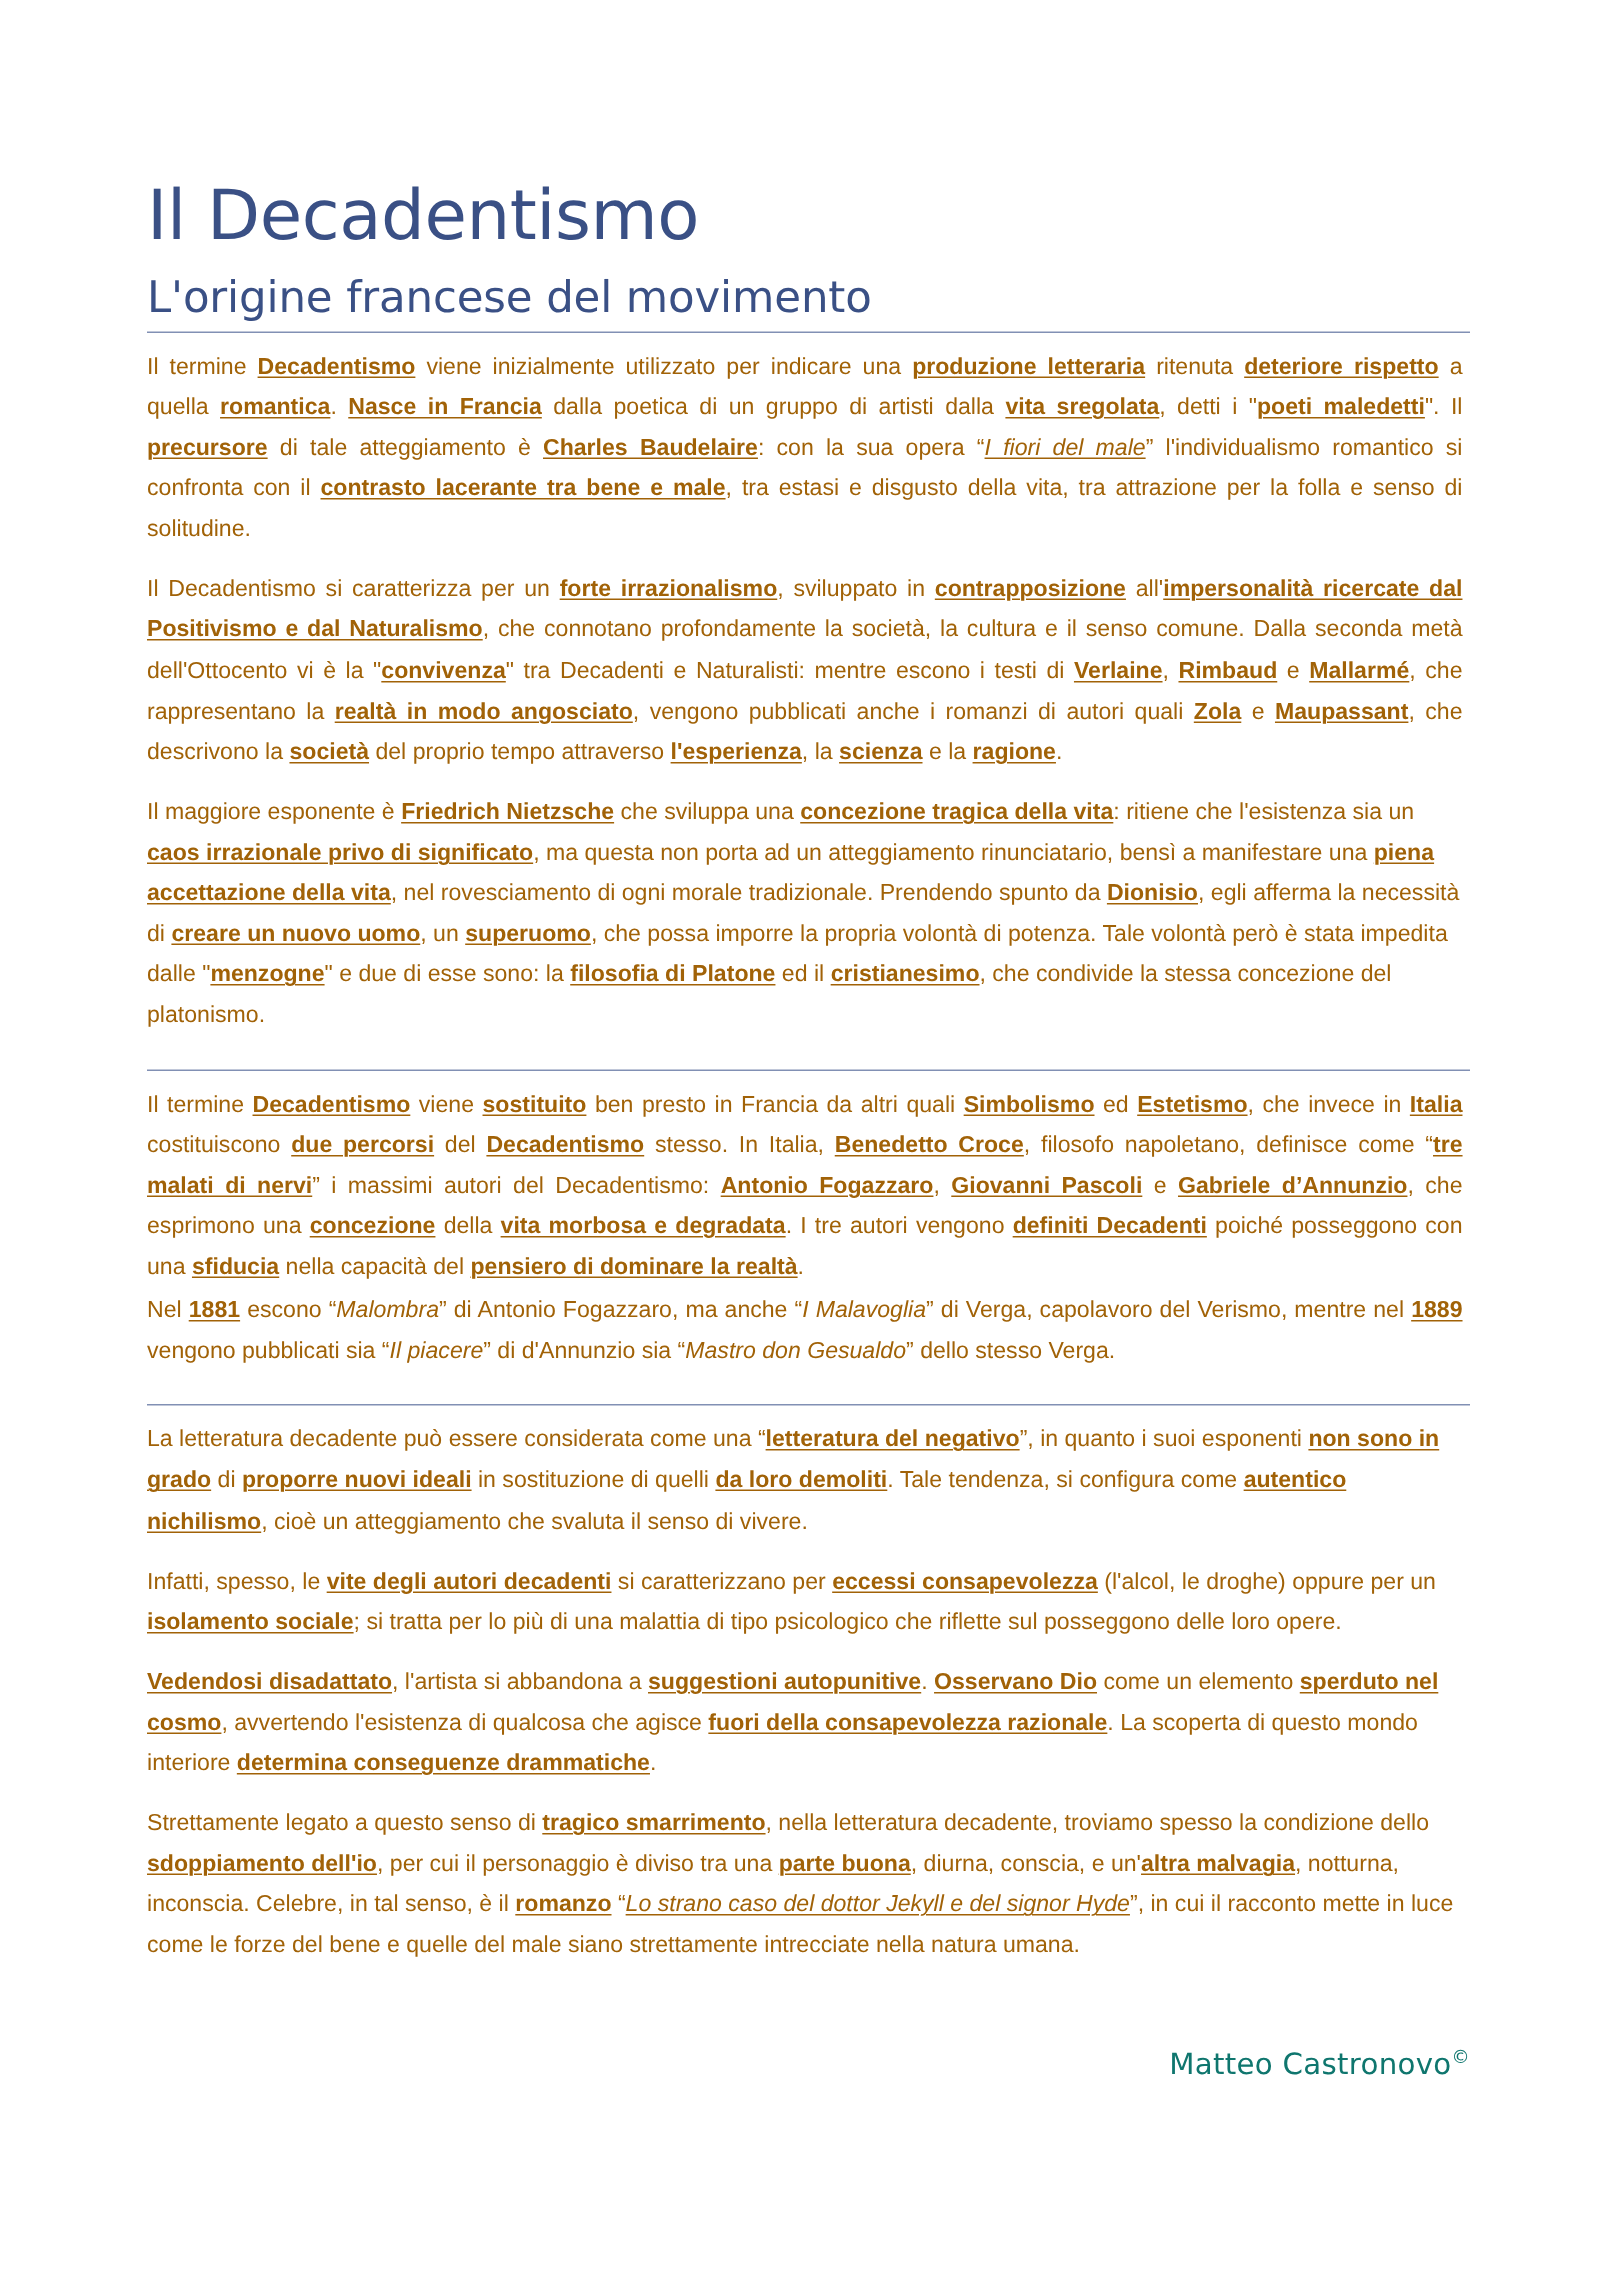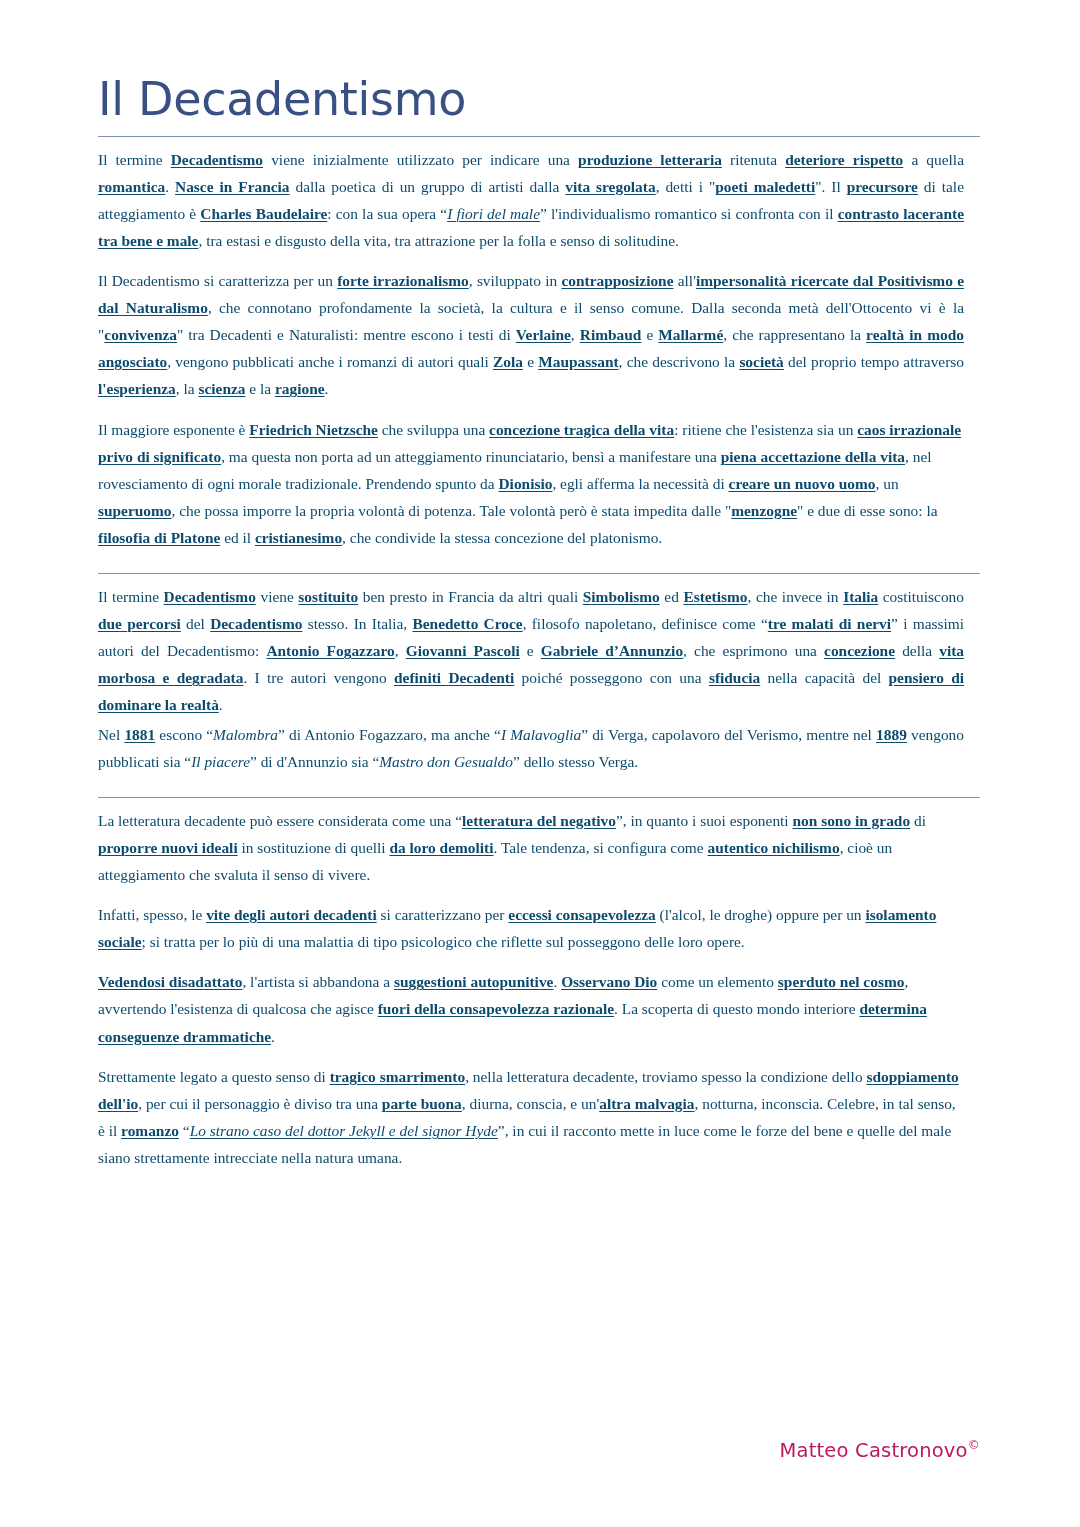--- a/index.html
+++ b/index.html
@@ -12,21 +12,21 @@
     min-height: 1527px;
     font-family: "Liberation Sans", sans-serif;
     color: #000000;
     position: relative;
     box-sizing: border-box;
   }
   .page {
     width: 1080px;
     min-height: 1527px;
     box-sizing: border-box;
-    padding: 74px 100px 0 98px;
+    padding: 118px 100px 0 98px;
     position: relative;
   }
 
   
   .doc-title {
     font-family: "DejaVu Sans", sans-serif;
     font-size: 46px;
     font-weight: 400;
     color: #3a5085;
     letter-spacing: -0.3px;
@@ -49,23 +49,23 @@
     margin: 0 0 9px 0;
     height: 0;
   }
   .section-block { margin-bottom: 4px; }
   .section-block.gap-top { margin-top: 22px; }
 
   
   p.body {
     font-size: 15.4px;
     line-height: 1.76;
-    margin: 0 16px 13px 0;
-    color: #0c4a6e;
-    font-family: Liberation Serif, serif;
+    margin: 0 5px 13px 0;
+    color: #a16207;
+    font-family: Liberation Sans, sans-serif;
     hyphens: none;
   }
   p.body.justified { text-align: justify; }
   p.body.leftalign  { text-align: left; }
   p.body.tight { margin-bottom: 2px; }
 
   
   b.k {
     font-weight: bold;
     text-decoration: underline;
@@ -80,41 +80,42 @@
     text-decoration: underline;
     text-decoration-thickness: 1px;
     text-underline-offset: 1.5px;
     text-align: center;
   }
 
   
   .footer-signature {
     position: absolute;
     right: 100px;
-    top: 1438px;
+    top: 1364px;
     font-family: "DejaVu Sans", sans-serif;
     font-size: 19.5px;
     font-weight: 400;
-    color: #be185d;
+    color: #0f766e;
     letter-spacing: 0.2px;
     white-space: nowrap;
   }
   .footer-signature sup {
     font-size: 0.62em;
     vertical-align: super;
   }
 </style>
 </head>
 <body>
 
 <div class="page">
 
   <h1 class="doc-title">Il Decadentismo</h1>
 
   <div class="section-block">
+    <h2 class="section-heading">L'origine francese del movimento</h2>
     <hr class="heading-rule">
 
     <p class="body justified"><span>Il termine </span><b class="k">Decadentismo</b><span> viene inizialmente utilizzato per indicare una </span><b class="k">produzione letteraria</b><span> ritenuta </span><b class="k">deteriore rispetto</b><span> a quella </span><b class="k">romantica</b><span>. </span><b class="k">Nasce in Francia</b><span> dalla poetica di un gruppo di artisti dalla </span><b class="k">vita sregolata</b><span>, detti i "</span><b class="k">poeti maledetti</b><span>". Il </span><b class="k">precursore</b><span> di tale atteggiamento è </span><b class="k">Charles Baudelaire</b><span>: con la sua opera “</span><i class="tu">I fiori del male</i><span>” l'individualismo romantico si confronta con il </span><b class="k">contrasto lacerante tra bene e male</b><span>, tra estasi e disgusto della vita, tra attrazione per la folla e senso di solitudine.</span></p>
 
     <p class="body justified"><span>Il Decadentismo si caratterizza per un </span><b class="k">forte irrazionalismo</b><span>, sviluppato in </span><b class="k">contrapposizione</b><span> all'</span><b class="k">impersonalità ricercate dal Positivismo e dal Naturalismo</b><span>, che connotano profondamente la società, la cultura e il senso comune. Dalla seconda metà dell'Ottocento vi è la "</span><b class="k">convivenza</b><span>" tra Decadenti e Naturalisti: mentre escono i testi di </span><b class="k">Verlaine</b><span>, </span><b class="k">Rimbaud</b><span> e </span><b class="k">Mallarmé</b><span>, che rappresentano la </span><b class="k">realtà in modo angosciato</b><span>, vengono pubblicati anche i romanzi di autori quali </span><b class="k">Zola</b><span> e </span><b class="k">Maupassant</b><span>, che descrivono la </span><b class="k">società</b><span> del proprio tempo attraverso </span><b class="k">l'esperienza</b><span>, la </span><b class="k">scienza</b><span> e la </span><b class="k">ragione</b><span>.</span></p>
 
     <p class="body leftalign"><span>Il maggiore esponente è </span><b class="k">Friedrich Nietzsche</b><span> che sviluppa una </span><b class="k">concezione tragica della vita</b><span>: ritiene che l'esistenza sia un </span><b class="k">caos irrazionale privo di significato</b><span>, ma questa non porta ad un atteggiamento rinunciatario, bensì a manifestare una </span><b class="k">piena accettazione della vita</b><span>, nel rovesciamento di ogni morale tradizionale. Prendendo spunto da </span><b class="k">Dionisio</b><span>, egli afferma la necessità di </span><b class="k">creare un nuovo uomo</b><span>, un </span><b class="k">superuomo</b><span>, che possa imporre la propria volontà di potenza. Tale volontà però è stata impedita dalle "</span><b class="k">menzogne</b><span>" e due di esse sono: la </span><b class="k">filosofia di Platone</b><span> ed il </span><b class="k">cristianesimo</b><span>, che condivide la stessa concezione del platonismo.</span></p>
   </div>
 
   <div class="section-block gap-top">

